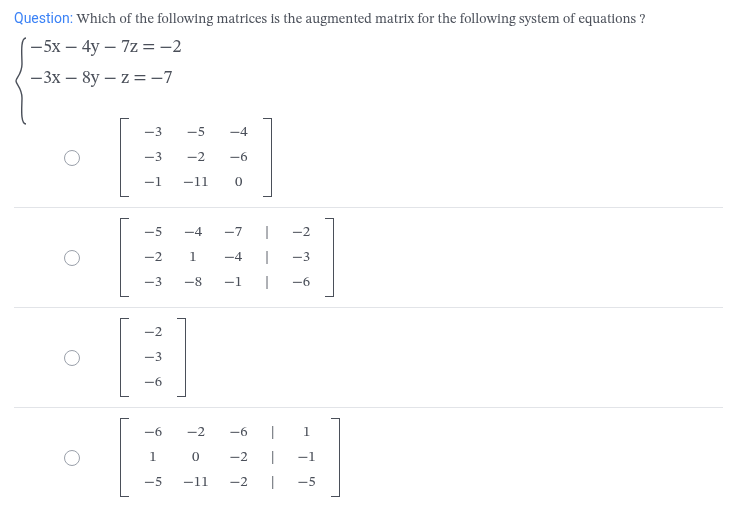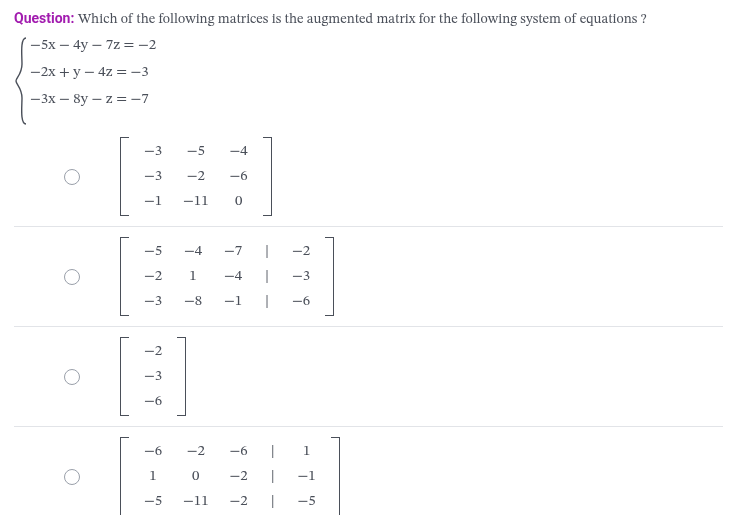--- a/index.html
+++ b/index.html
@@ -6,33 +6,33 @@
     font-family: -apple-system, BlinkMacSystemFont, "Segoe UI", Roboto, Arial, sans-serif;
     color: #555a64;
     background: #fff;
     margin: 0;
     padding: 10px 14px;
     font-size: 14px;
     width: 737px;
     box-sizing: border-box;
   }
   .q-line { margin-bottom: 6px; }
-  .q-label { font-weight: 700; color: #a21caf; }
+  .q-label { font-weight: 400; color: #3b82f6; }
   .math { font-family: "STIX Two Math", "Cambria Math", Georgia, serif; color: #4a4f59; margin-top: 36px; }
   .system {
     margin: 4px 0 18px 0;
     position: relative;
     padding-left: 16px;
   }
   .brace {
     position: absolute;
     left: 0; top: 0; bottom: 0;
     width: 14px;
   }
-  .eq { margin: 8px 0; font-family: "STIX Two Math","Cambria Math",Georgia,serif; color:#4a4f59; font-size:15px; }
+  .eq { margin: 8px 0; font-family: "STIX Two Math","Cambria Math",Georgia,serif; color:#4a4f59; font-size:18px; }
   .options { }
   .option-row {
     display: flex;
     align-items: center;
     padding: 10px 0 10px 50px;
     border-bottom: 1px solid #e2e4e8;
   }
   .option-row:last-child { border-bottom: none; }
   .radio {
     width: 14px; height: 14px;
@@ -64,21 +64,20 @@
 <div class="q-line">
   <span class="q-label">Question:</span>
   <span class="math">Which of the following matrices is the augmented matrix for the following system of equations ?</span>
 </div>
 
 <div class="system">
   <svg class="brace" viewBox="0 0 14 90" preserveAspectRatio="none">
     <path d="M12 2 C6 2 8 20 8 28 C8 38 2 42 2 45 C2 48 8 52 8 62 C8 70 6 88 12 88" stroke="#4a4f59" stroke-width="1.4" fill="none"></path>
   </svg>
   <div class="eq">−5x − 4y − 7z = −2</div>
-  <div class="eq">−2x + y − 4z = −3</div>
   <div class="eq">−3x − 8y − z = −7</div>
 </div>
 
 <div class="options">
 
   <div class="option-row">
     <div class="radio"></div>
     <div class="matrix-wrap">
       <div class="bracket left"></div>
       <table class="mtx">

